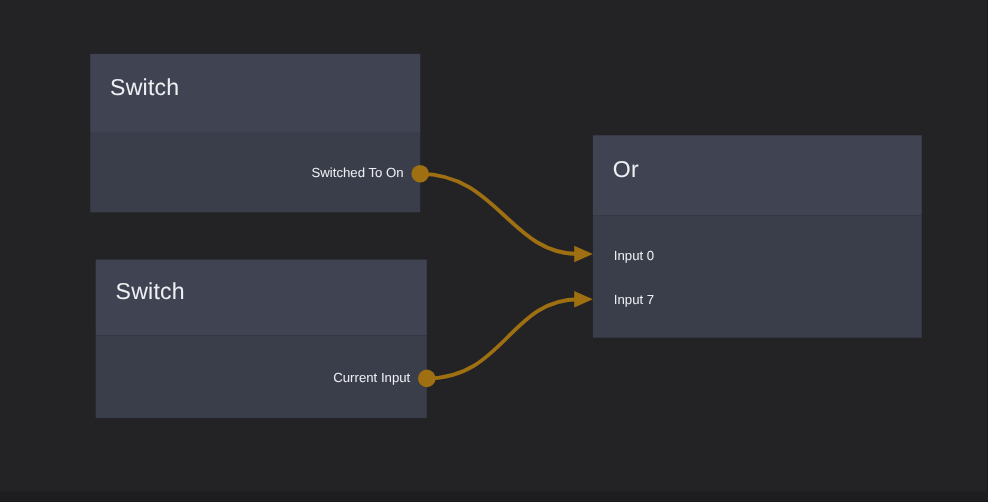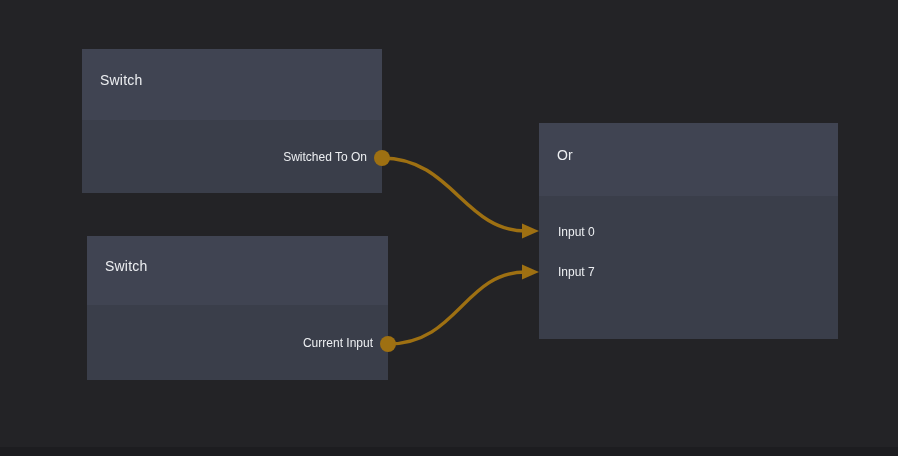--- a/index.html
+++ b/index.html
@@ -24,21 +24,21 @@
   .node-header {
     background: var(--header, #404452);
     flex: none;
     display: flex;
     align-items: center;
     padding: 0 18px 9px 18px;
     box-sizing: border-box;
   }
   .node-title {
     color: var(--text, #edeff2);
-    font-size: 14px;
+    font-size: 21px;
     letter-spacing: 0.2px;
     white-space: nowrap;
   }
   .node-body {
     background: var(--nbody, #3a3e4a);
     flex: 1;
     display: flex;
     flex-direction: column;
     box-sizing: border-box;
   }
@@ -97,21 +97,21 @@
     <div class="node-header" style="height: 69px;">
       <span class="node-title">Switch</span>
     </div>
     <div class="node-body center-rows">
       <div class="port-row out">
         <span>Current Input</span>
       </div>
     </div>
   </div>
 
-  <div class="node" style="left: 539px; top: 123px; width: 299px; height: 216px;">
+  <div class="node" style="left: 539px; top: 123px; width: 299px; height: 184px;">
     <div class="node-header" style="height: 73px;">
       <span class="node-title">Or</span>
     </div>
     <div class="node-body top-rows">
       <div class="port-row in">
         <span>Input 0</span>
       </div>
       <div class="port-row in">
         <span>Input 7</span>
       </div>

